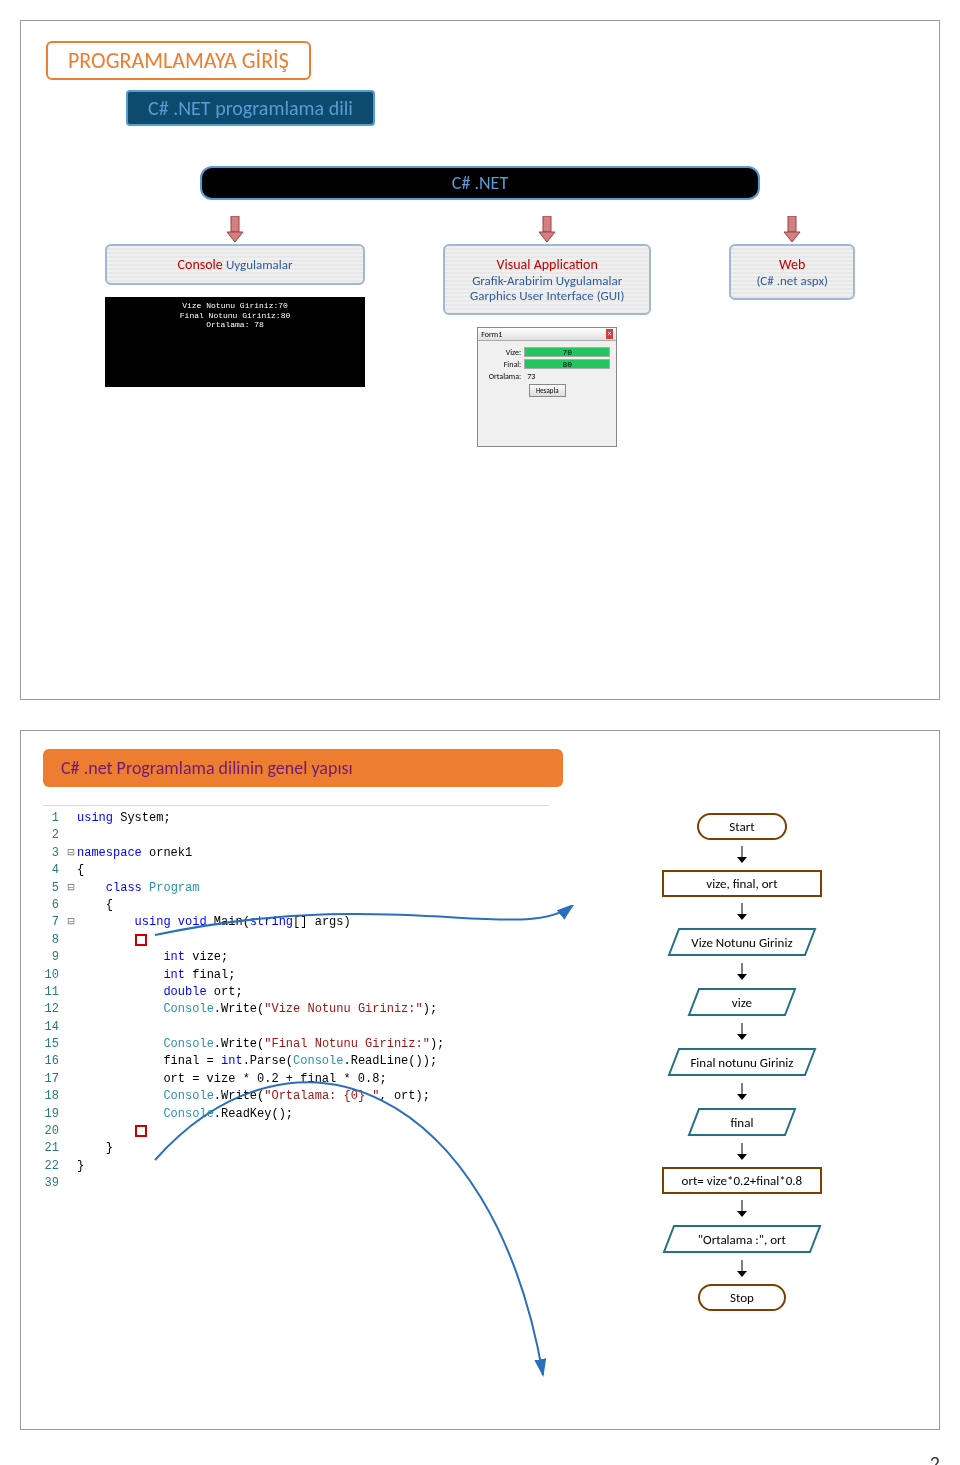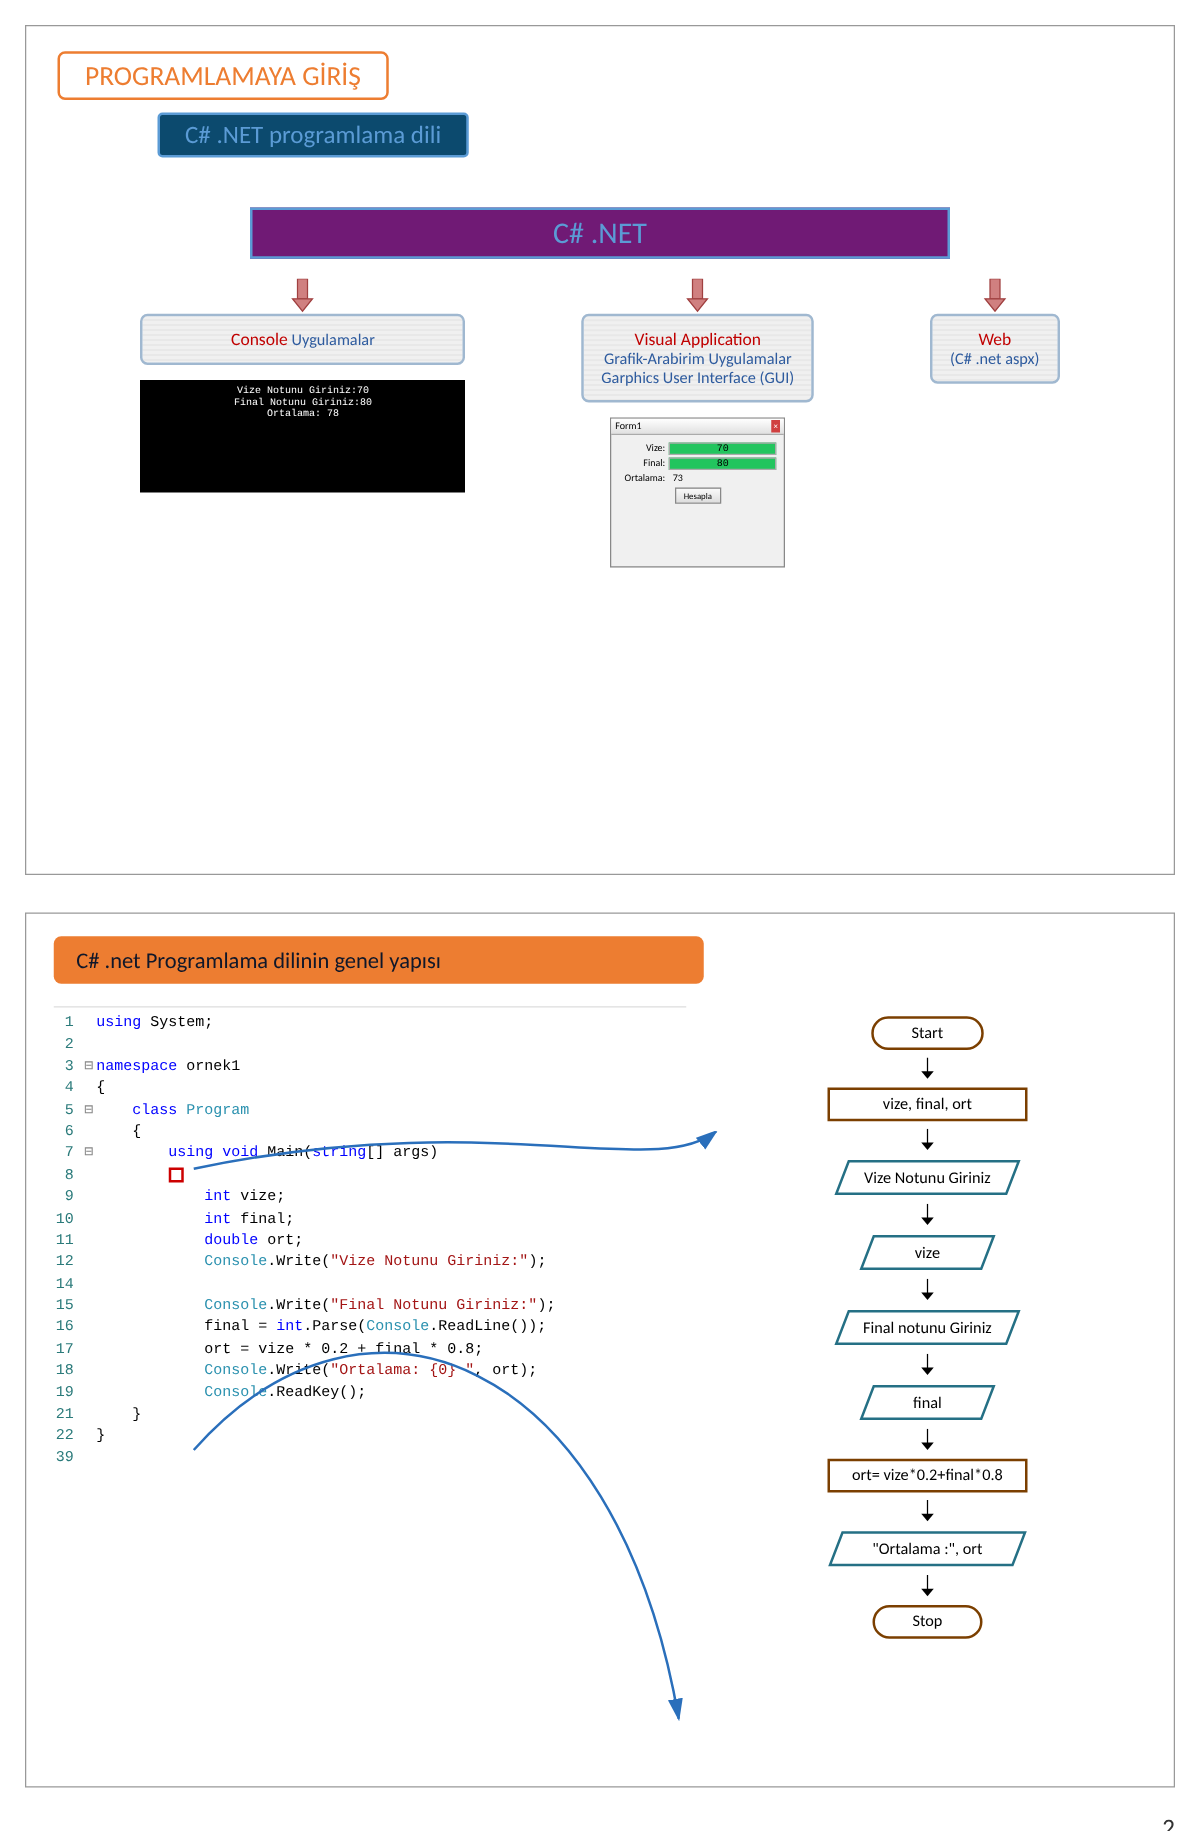--- a/index.html
+++ b/index.html
@@ -34,39 +34,39 @@
     border-radius: 4px;
     background: #0c4a6e;
     padding: 4px 20px;
     font-size: 20px;
     color: #5b9bd5;
     display: inline-block;
     margin-left: 80px;
   }
   .csnet-box {
     border: 2px solid #5b9bd5;
-    border-radius: 0;
-    background: #701a75;
+    border-radius: 12px;
+    background: #000000;
     padding: 4px 40px;
-    font-size: 24px;
+    font-size: 18px;
     color: #5b9bd5;
     width: 560px;
     margin: 40px auto 0;
     text-align: center;
   }
   .row-3 {
     display: flex;
     justify-content: space-around;
     margin-top: 20px;
     padding: 0 20px;
   }
   .striped-box {
     border: 2px solid #a0b8d0;
     border-radius: 6px;
-    padding: 10px 14px;
+    padding: 10px 25px;
     text-align: center;
     font-size: 14px;
     background: repeating-linear-gradient(
       to bottom,
       #f0f0f0 0px,
       #f0f0f0 2px,
       #e8e8e8 2px,
       #e8e8e8 4px
     );
     color: #c00000;
@@ -106,21 +106,21 @@
   .form-thumb .body { padding: 4px 6px; }
   .form-thumb .row { display:flex; align-items:center; margin:2px 0; }
   .form-thumb .lbl { width:40px; text-align:right; padding-right:3px; }
   .form-thumb .inp { flex:1; background:#22c55e; border:1px solid #aaa; padding:0 2px; height:10px;font-family:Liberation Mono, monospace; }
   .form-thumb .btn { background:linear-gradient(#fafafa,#ddd); border:1px solid #888; padding:1px 6px; font-size:7px; }
 
   
   .slide2 { height: 700px; padding: 18px 22px; }
   .orange-bar {
     background: #ed7d31;
-    color: #0f172a;
+    color: #701a75;
     border-radius: 6px;
     padding: 8px 18px;
     font-size: 18px;
     width: 520px;
   }
   .slide2-body {
     display: flex;
     margin-top: 18px;
     gap: 18px;
     position: relative;
@@ -363,20 +363,25 @@
           <span class="lineno">18</span>
           <span class="gutter"></span>
           <span class="code">            <span class="ty">Console</span>.Write(<span class="str">"Ortalama: {0} "</span>, ort);</span>
         </div>
         <div class="code-line">
           <span class="lineno">19</span>
           <span class="gutter"></span>
           <span class="code">            <span class="ty">Console</span>.ReadKey();</span>
         </div>
         <div class="code-line">
+          <span class="lineno">20</span>
+          <span class="gutter"></span>
+          <span class="code">        <span class="red-sq"></span></span>
+        </div>
+        <div class="code-line">
           <span class="lineno">21</span>
           <span class="gutter"></span>
           <span class="code">    }</span>
         </div>
         <div class="code-line">
           <span class="lineno">22</span>
           <span class="gutter"></span>
           <span class="code">}</span>
         </div>
         <div class="code-line">

